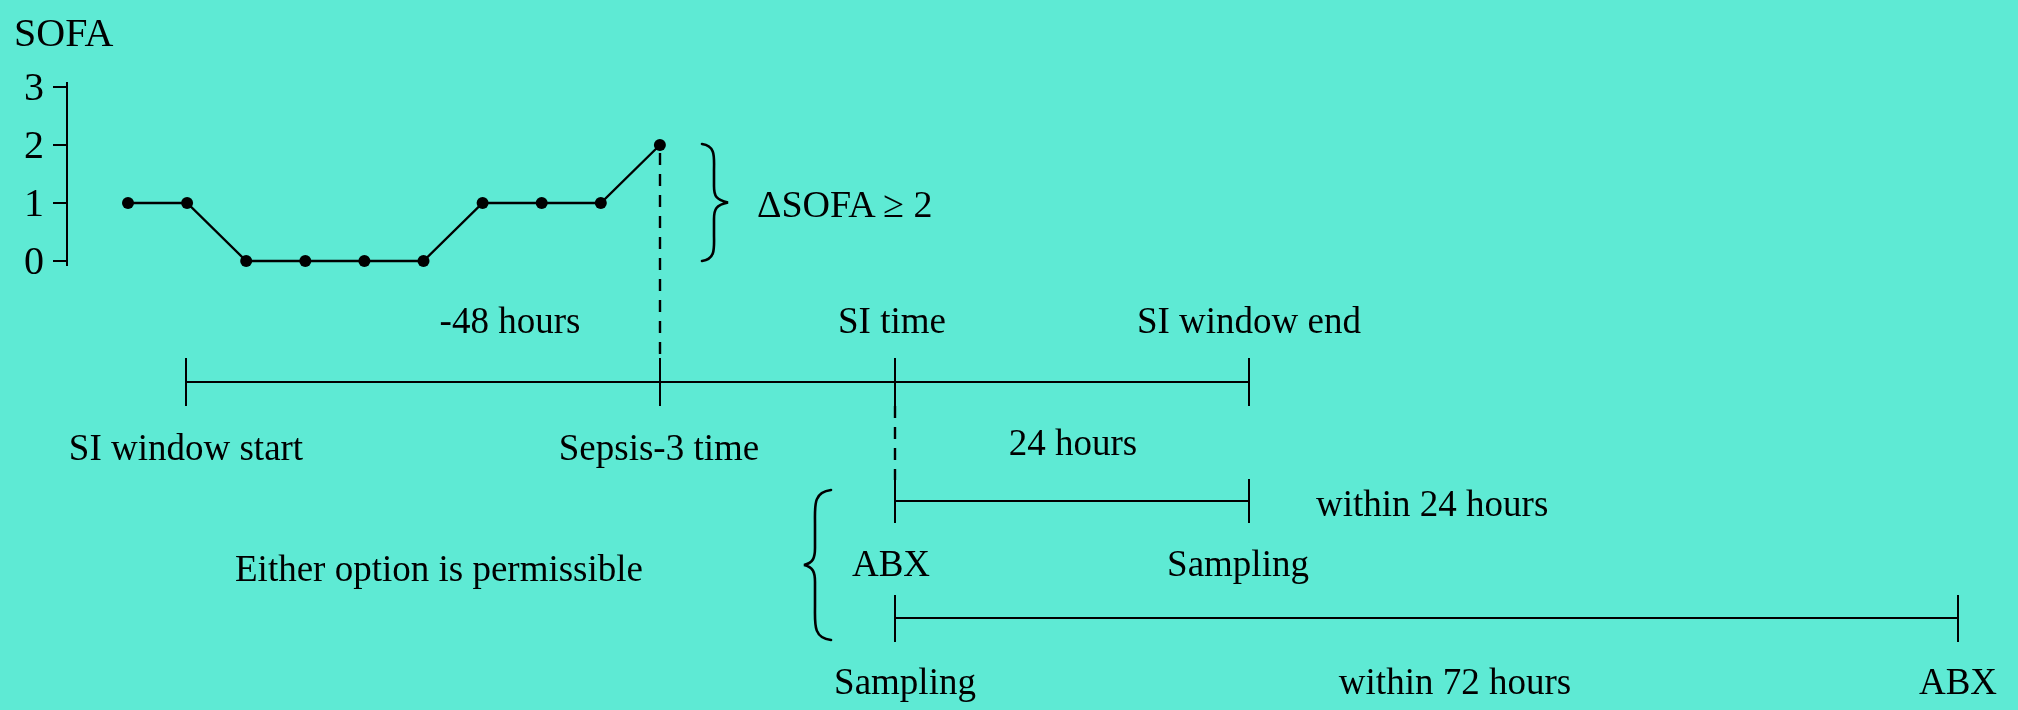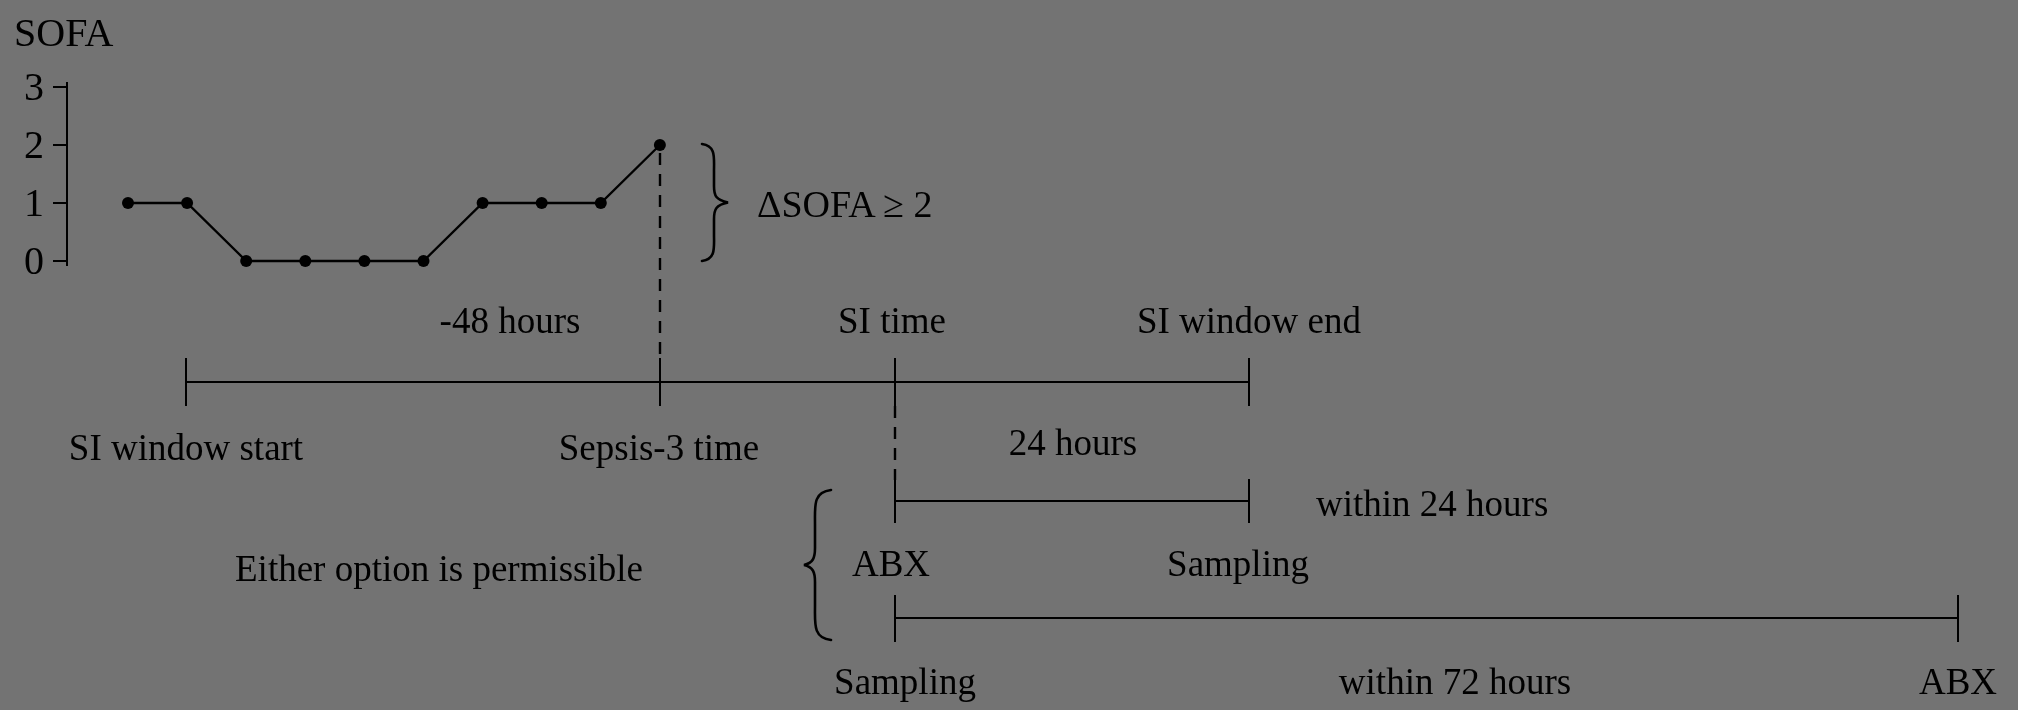--- a/index.html
+++ b/index.html
@@ -1,16 +1,16 @@
 <!DOCTYPE html>
 <html><head>
 <meta charset="utf-8">
 <style>
   html,body{margin:0;padding:0;background:#ffffff;}
-  #stage{position:relative;width:2018px;height:710px;background:#737373;overflow:hidden;}
+  #stage{position:relative;width:2018px;height:710px;background:#5eead4;overflow:hidden;}
   svg{display:block;}
   text{font-family:"Liberation Serif","DejaVu Serif",serif;fill:#000000;}
   .lbl{font-size:37px;}
   .axisnum{font-size:40px;}
   .title{font-size:40px;}
   .delta{font-size:38px;}
 </style>
 </head>
 <body>
 

